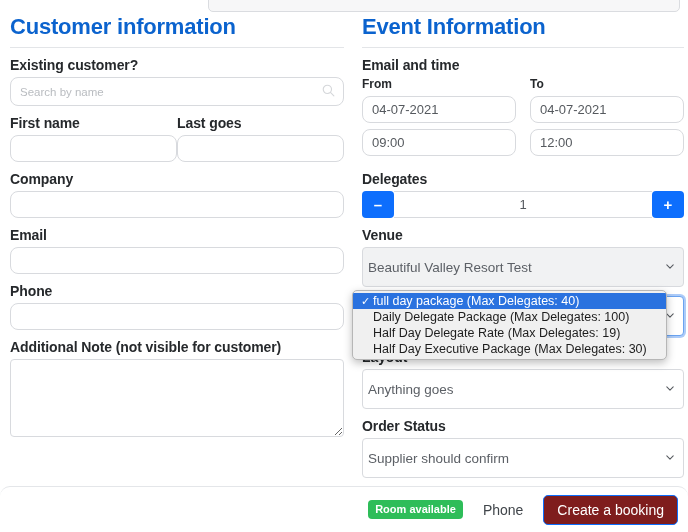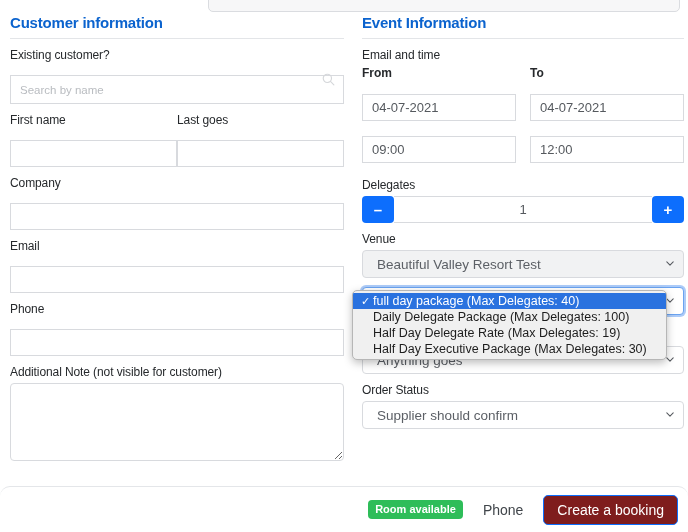--- a/index.html
+++ b/index.html
@@ -40,58 +40,57 @@
     gap: 0px;
   }
   .col {
     box-sizing: border-box;
   }
   .col-left  { width: 356px; padding: 0 12px 0 10px; }
   .col-right { width: 332px; padding: 0 4px 0 6px; }
 
   .section-title {
     color: #0b63ce;
-    font-size: 15px;
+    font-size: 22px;
     font-weight: bold;
     letter-spacing: -0.2px;
     margin: 0 0 4px 0;
     padding: 0 0 7px 0;
     border-bottom: 1px solid #e3e5e8;
   }
 
   .field { margin-top: 9px; }
   .flabel {
     display: block;
-    font-size: 12px;
-    font-weight: normal;
+    font-size: 14px;
+    font-weight: bold;
     color: #26292c;
     margin-bottom: 4px;
     letter-spacing: -0.1px;
   }
   .sublabel {
     display: block;
     font-size: 12px;
     font-weight: bold;
     color: #26292c;
     margin-bottom: 5px;
   }
 
   .inp {
     box-sizing: border-box;
     width: 100%;
     height: 27px;
     border: 1px solid #d8dade;
-    border-radius: 0;
+    border-radius: 8px;
     background: #fff;
     font-family: "Liberation Sans", sans-serif;
     font-size: 13px;
     color: #55595e;
     padding: 0 9px;
     outline: none;
-    margin-top: 9px;
   }
   .inp::placeholder { color: #b9bcc0; font-size: 11.5px; }
 
   .search-wrap { position: relative; }
   .search-wrap .inp { height: 29px; padding-right: 30px; }
   .search-icon {
     position: absolute;
     right: 9px; top: 7px;
     width: 13px; height: 13px;
     pointer-events: none;
@@ -152,27 +151,27 @@
     font-size: 13px;
     color: #55595e;
     background: #fff;
     outline: none;
   }
 
   .sel {
     box-sizing: border-box;
     position: relative;
     width: 100%;
-    height: 28px;
+    height: 40px;
     border: 1px solid #d8dade;
     border-radius: 4px;
     background: #fff;
     font-size: 13.5px;
     color: #5c6066;
-    padding: 0 26px 0 14px;
+    padding: 0 26px 0 5px;
     display: flex;
     align-items: center;
     cursor: pointer;
   }
   .sel.disabled { background: #f1f2f3; }
   .sel.focused {
     border-color: #6aa3f0;
     box-shadow: 0 0 0 2px rgba(70,140,240,.45);
   }
   .chev {

